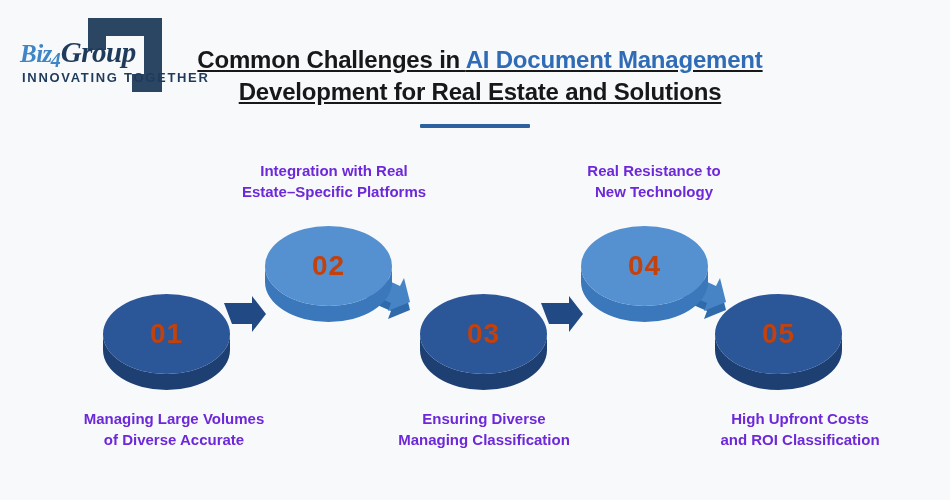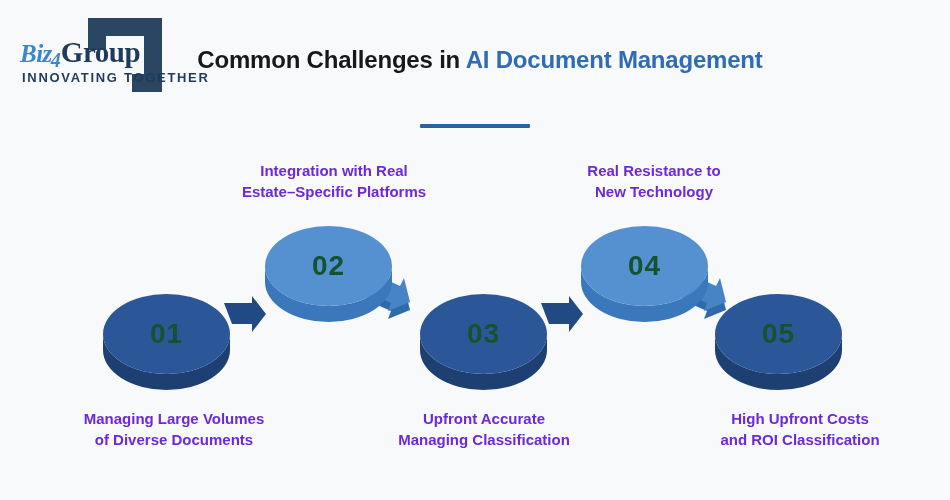--- a/index.html
+++ b/index.html
@@ -56,20 +56,21 @@
     font-style: italic;
     font-weight: bold;
     font-size: 20px;
     color: #3f86c6;
     position: relative;
     top: 5px;
     left: -1px;
   }
   .logo-group {
     font-family: "Liberation Serif", serif;
+    font-style: italic;
     font-weight: bold;
     font-size: 29px;
     color: #1f3b5c;
     letter-spacing: -0.5px;
     margin-left: -1px;
   }
   .logo-tagline {
     position: absolute;
     left: 6px;
     top: 54px;
@@ -88,20 +89,21 @@
     width: 610px;
     text-align: center;
   }
   .title-line {
     font-size: 24px;
     font-weight: bold;
     color: #17181a;
     line-height: 32px;
     letter-spacing: -0.2px;
     white-space: nowrap;
+    text-decoration: underline;
   }
   .title-accent {
     color: #2f6cb5;
   }
   .title-rule {
     position: absolute;
     left: 420px;
     top: 124px;
     width: 110px;
     height: 4px;
@@ -128,21 +130,21 @@
     position: absolute;
     top: 0;
     left: 0;
     width: 133px;
     height: 86px;
     display: flex;
     align-items: center;
     justify-content: center;
     font-size: 28px;
     font-weight: bold;
-    color: #14532d;
+    color: #c2410c;
     letter-spacing: 1px;
     pointer-events: none;
   }
 
   .step-label {
     position: absolute;
     font-size: 15px;
     font-weight: bold;
     color: #6d28d9;
     line-height: 21px;
@@ -162,35 +164,36 @@
     <div class="logo-wordmark">
       <span class="logo-biz">Biz</span><span class="logo-four">4</span><span class="logo-group">Group</span>
     </div>
     <div class="logo-tagline">INNOVATING TOGETHER</div>
   </div>
 
   <div class="title-block">
     <div class="title-line">
       <span>Common Challenges in </span><span class="title-accent">AI Document Management</span>
     </div>
+    <div class="title-line">Development for Real Estate and Solutions</div>
   </div>
   <div class="title-rule"></div>
 
   <div class="step">
     <div class="disc-wrap" style="left:100px; top:288px;">
       <svg class="disc-svg" viewBox="0 0 160 115">
         <path d="M124 15 L152 15 L152 8 L166 26 L152 44 L152 36 L132 36 Z" fill="#214a85"></path>
         <path d="M3 46 a63.5 40 0 0 0 127 0 l0 16 a63.5 40 0 0 1 -127 0 Z" fill="#1d3f72"></path>
         <ellipse cx="66.5" cy="46" rx="63.5" ry="40" fill="#2b5799"></ellipse>
       </svg>
       <div class="disc-num" style="width:133px; height:92px;">01</div>
     </div>
     <div class="step-label" style="left:66px; top:408px; width:216px;">
       <div>Managing Large Volumes</div>
-      <div>of Diverse Documents</div>
+      <div>of Diverse Accurate</div>
     </div>
   </div>
 
   <div class="step">
     <div class="disc-wrap" style="left:262px; top:220px;">
       <svg class="disc-svg" viewBox="0 0 160 115">
         <path d="M112 62 L138 74 L142 66 L148 90 L126 99 L129 91 L104 80 Z" fill="#2f6bab"></path>
         <path d="M112 54 L138 66 L142 58 L148 82 L126 91 L129 83 L104 72 Z" fill="#4684c6"></path>
         <path d="M3 46 a63.5 40 0 0 0 127 0 l0 16 a63.5 40 0 0 1 -127 0 Z" fill="#3a77bb"></path>
         <ellipse cx="66.5" cy="46" rx="63.5" ry="40" fill="#5590d1"></ellipse>
@@ -206,21 +209,21 @@
   <div class="step">
     <div class="disc-wrap" style="left:417px; top:288px;">
       <svg class="disc-svg" viewBox="0 0 160 115">
         <path d="M124 15 L152 15 L152 8 L166 26 L152 44 L152 36 L132 36 Z" fill="#214a85"></path>
         <path d="M3 46 a63.5 40 0 0 0 127 0 l0 16 a63.5 40 0 0 1 -127 0 Z" fill="#1d3f72"></path>
         <ellipse cx="66.5" cy="46" rx="63.5" ry="40" fill="#2b5799"></ellipse>
       </svg>
       <div class="disc-num" style="width:133px; height:92px;">03</div>
     </div>
     <div class="step-label" style="left:378px; top:408px; width:212px;">
-      <div>Upfront Accurate</div>
+      <div>Ensuring Diverse</div>
       <div>Managing Classification</div>
     </div>
   </div>
 
   <div class="step">
     <div class="disc-wrap" style="left:578px; top:220px;text-align:center;">
       <svg class="disc-svg" viewBox="0 0 160 115">
         <path d="M112 62 L138 74 L142 66 L148 90 L126 99 L129 91 L104 80 Z" fill="#2f6bab"></path>
         <path d="M112 54 L138 66 L142 58 L148 82 L126 91 L129 83 L104 72 Z" fill="#4684c6"></path>
         <path d="M3 46 a63.5 40 0 0 0 127 0 l0 16 a63.5 40 0 0 1 -127 0 Z" fill="#3a77bb"></path>

